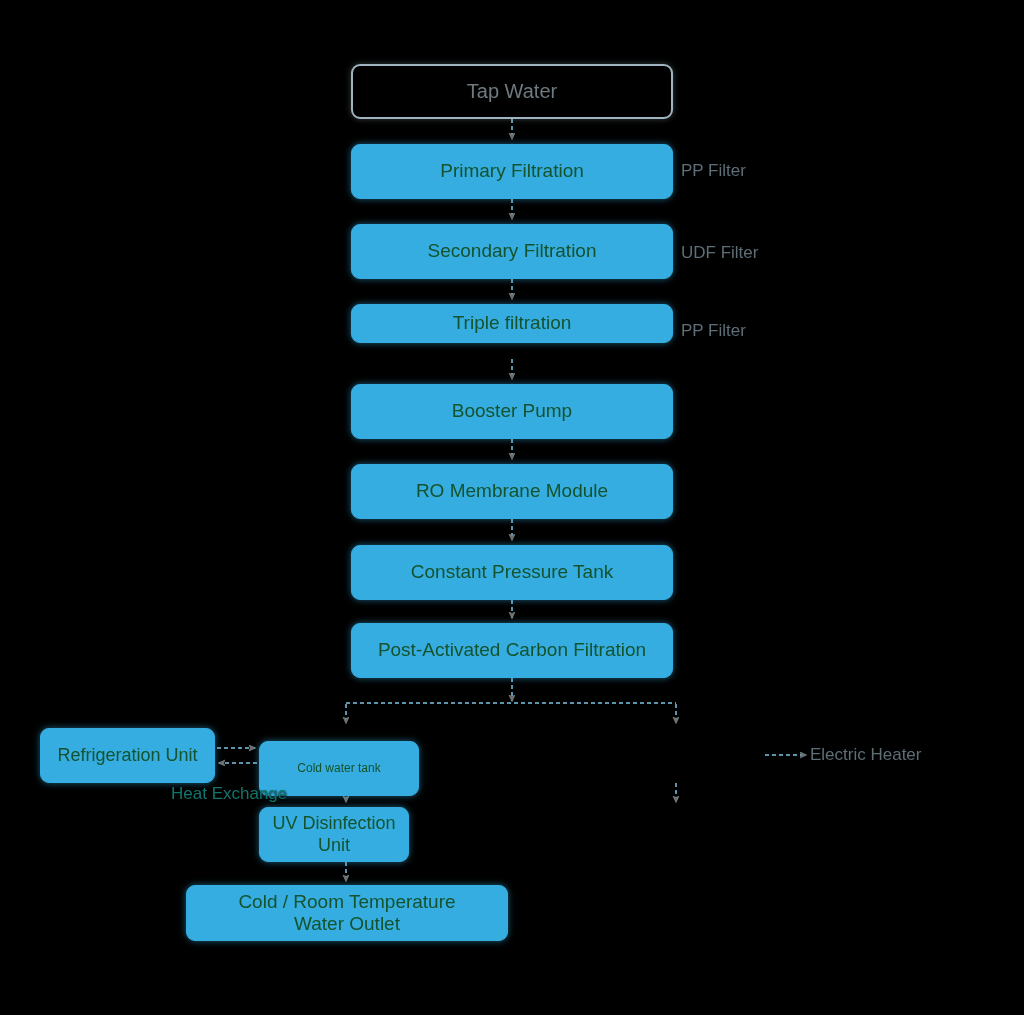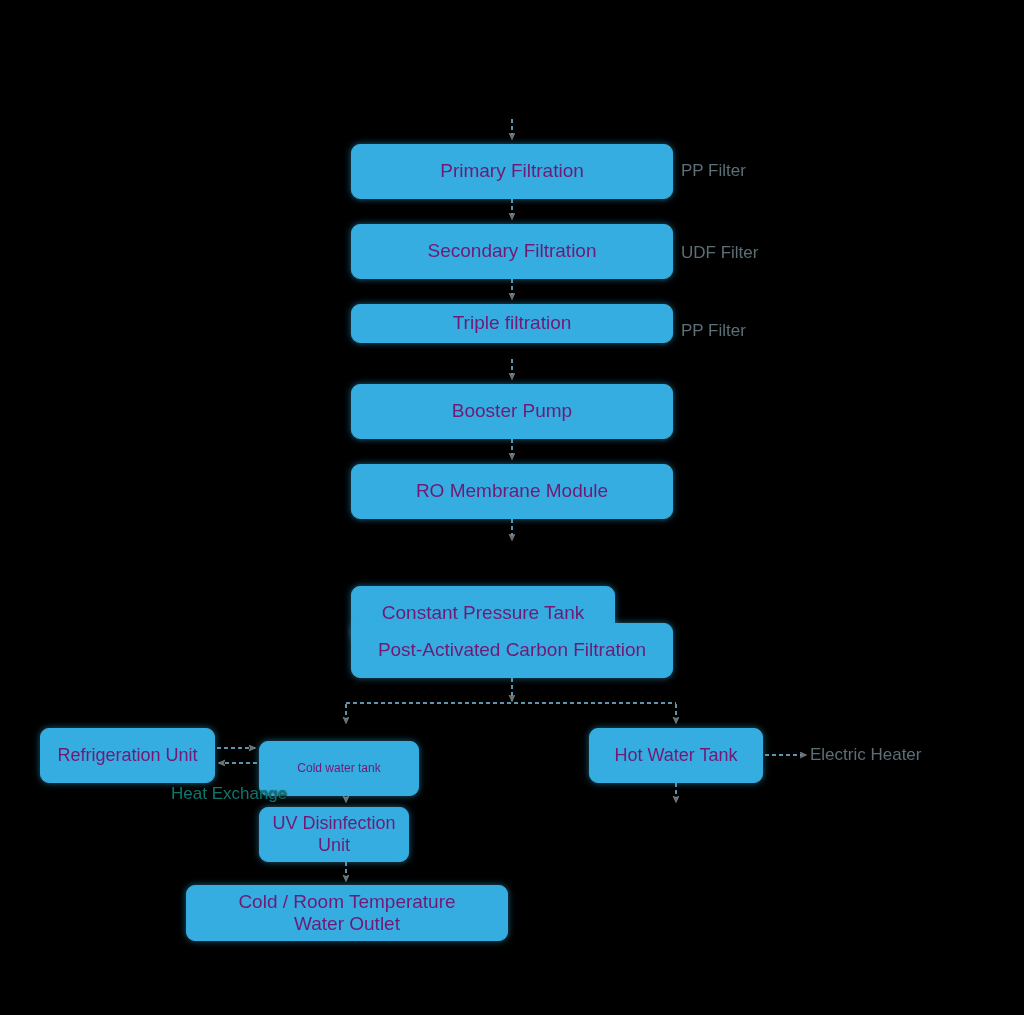--- a/index.html
+++ b/index.html
@@ -33,21 +33,21 @@
     align-items: center;
     justify-content: center;
     text-align: center;
     border-radius: 9px;
     line-height: 1.18;
     white-space: pre-line;
     z-index: 3;
   }
   .node.filled {
     background: #35ADE1;
-    color: #701a75;
+    color: #14532d;
     border: 1px solid #35ADE1;
     font-size: 19px;
     box-shadow: 0 0 7px rgba(53,173,225,0.55);
   }
   .node.outlined {
     background: transparent;
     color: #6E7A80;
     border: 2px solid #9FB4BE;
     font-size: 20px;
     box-shadow: 0 0 6px rgba(159,180,190,0.35);
@@ -103,48 +103,48 @@
       <path d="M765,755 L806,755"></path>
 
       <path d="M257,763 L219,763"></path>
     </g>
 
     <path d="M217,748 L255,748" stroke="#5E93AC" stroke-width="2" fill="none" stroke-dasharray="4,3" marker-end="url(#arrowL)"></path>
 
     <path d="M346,703 L676,703" stroke="#5E93AC" stroke-width="2" fill="none" stroke-dasharray="4,3"></path>
   </svg>
 
+  <div class="node outlined" style="left:351px; top:64px; width:322px; height:55px;">Tap Water</div>
 
   <div class="node filled" style="left:351px; top:144px; width:322px; height:55px;">Primary Filtration</div>
 
   <div class="node filled" style="left:351px; top:224px; width:322px; height:55px;">Secondary Filtration</div>
 
   <div class="node filled" style="left:351px; top:304px; width:322px; height:39px;">Triple filtration</div>
 
   <div class="node filled" style="left:351px; top:384px; width:322px; height:55px;">Booster Pump</div>
 
   <div class="node filled" style="left:351px; top:464px; width:322px; height:55px;">RO Membrane Module</div>
 
-  <div class="node filled" style="left:351px; top:545px; width:264px; height:55px;margin-top:41px;">Constant Pressure Tank</div>
+  <div class="node filled" style="left:351px; top:545px; width:322px; height:55px;">Constant Pressure Tank</div>
 
   <div class="node filled" style="left:351px; top:623px; width:322px; height:55px;">Post-Activated Carbon Filtration</div>
 
   <div class="edge-label" style="left:681px; top:161px;">PP Filter</div>
 
   <div class="edge-label" style="left:681px; top:243px;">UDF Filter</div>
 
   <div class="edge-label" style="left:681px; top:321px;">PP Filter</div>
 
   <div class="edge-label" style="left:810px; top:745px;">Electric Heater</div>
 
   <div class="node filled" style="left:40px; top:728px; width:175px; height:55px; font-size:18px;">Refrigeration Unit</div>
 
   <div class="node filled" style="left:259px; top:728px; width:160px; height:55px; font-size:12px;margin-top:13px;">Cold water tank</div>
 
-  <div class="node filled" style="left:589px; top:728px; width:174px; height:55px; font-size:18px;">Hot Water Tank</div>
 
   <div class="edge-label dim" style="left:171px; top:784px;">Heat Exchange</div>
 
   <div class="node filled" style="left:259px; top:807px; width:150px; height:55px; font-size:18px;">UV Disinfection Unit</div>
 
 
   <div class="node filled" style="left:186px; top:885px; width:322px; height:56px; font-size:19px;">Cold / Room Temperature
 Water Outlet</div>
 
 </div>

